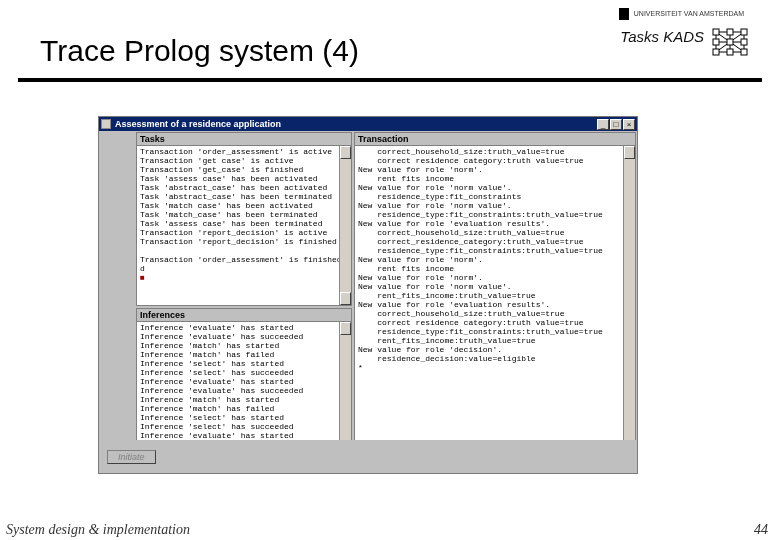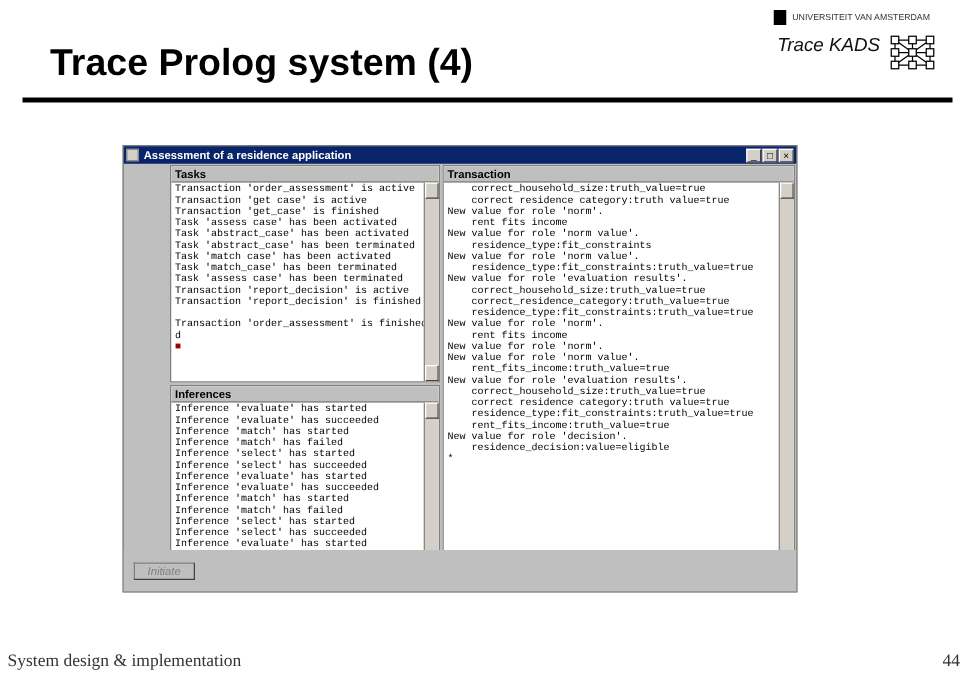--- a/index.html
+++ b/index.html
@@ -3,55 +3,55 @@
 <meta charset="utf-8">
 <style>
   * { box-sizing: border-box; margin: 0; padding: 0; }
   html, body { width: 780px; height: 540px; overflow: hidden; background: #fff; font-family: Arial, sans-serif; }
   .slide { width: 780px; height: 540px; position: relative; background: #fff; }
   .logos { position: absolute; top: 8px; right: 30px; width: 170px; height: 60px; }
   .logo-uni { font-size: 7px; color: #333; text-align: right; padding-right: 6px; }
   .logo-uni-box { display: inline-block; width: 10px; height: 12px; background: #000; vertical-align: middle; margin-right: 3px; }
   .logo-ck { font-style: italic; font-size: 15px; color: #111; margin-top: 8px; text-align: right; }
   .logo-ck-grid { float: right; margin-left: 6px; }
-  .title { position: absolute; top: 34px; left: 40px; font-size: 30px; font-weight: bold; color: #000; }
+  .title { position: absolute; top: 34px; left: 40px; font-size: 30px; font-weight: normal; color: #000; }
   .hr { position: absolute; top: 78px; left: 18px; width: 744px; height: 4px; background: #000; }
   .window { position: absolute; top: 116px; left: 98px; width: 540px; height: 358px; border: 1px solid #7a7a7a; background: #bfbfbf; font-family: "MS Sans Serif", Tahoma, sans-serif; font-size: 8px; }
   .titlebar { height: 14px; background: linear-gradient(to right,#0a246a,#0a246a); color: #fff; display: flex; align-items: center; padding: 0 2px; }
   .titlebar .tb-icon { width: 10px; height: 10px; background: #d4d0c8; margin-right: 4px; border:1px solid #888; }
   .titlebar .tb-text { flex: 1; font-size: 9px; font-weight: bold; white-space: nowrap; overflow: hidden; }
   .tb-btns { display: flex; }
   .tb-btn { width: 12px; height: 11px; background: #d4d0c8; border: 1px solid #fff; border-right-color:#404040; border-bottom-color:#404040; margin-left: 1px; font-size:8px; line-height:9px; text-align:center; color:#000; }
   .panes { position: absolute; top: 14px; left: 0; right: 0; bottom: 18px; display: grid; grid-template-columns: 218px 1fr; grid-template-rows: 176px 1fr; padding-left: 36px; }
   .pane { border: 1px solid #808080; margin: 1px; background: #fff; display: flex; flex-direction: column; overflow: hidden; }
   .pane-header { background: #bfbfbf; font-weight: bold; font-size: 9px; padding: 1px 3px; border-bottom: 1px solid #808080; }
   .pane-body { flex: 1; overflow: hidden; position: relative; }
   .pane-content { padding: 1px 3px; font-family: "Courier New", monospace; font-size: 8px; line-height: 9px; color: #000; white-space: pre; }
   .scrollbar-v { position: absolute; right: 0; top: 0; bottom: 0; width: 12px; background: #d4d0c8; border-left:1px solid #888; }
   .scrollbar-v::before, .scrollbar-v::after { content:""; position:absolute; left:0; right:0; height:11px; background:#d4d0c8; border:1px solid #fff; border-right-color:#404040; border-bottom-color:#404040; }
   .scrollbar-v::before { top:0; } .scrollbar-v::after { bottom:0; }
   .scrollbar-h { position:absolute; left:0; right:12px; bottom:0; height:12px; background:#d4d0c8; border-top:1px solid #888; }
   .blackboard { grid-row: 1 / span 2; grid-column: 2; }
   .btm-bar { position:absolute; bottom:0; left:0; right:0; height:33px; background:#bfbfbf; display:flex; align-items:center; padding-left:8px; }
   .btm-btn { border:1px solid #404040; border-top-color:#808080; border-left-color:#808080; background:#bfbfbf; color:#808080; font-size:9px; padding:1px 10px; font-style:italic; }
   .red-sq { color:#a00000; }
-  .footer { position: absolute; bottom: 2px; left: 6px; right: 12px; display: flex; justify-content: space-between; font-family: "Times New Roman", serif; font-size: 14px; color: #333; }
+  .footer { position: absolute; bottom: 2px; left: 6px; right: 12px; display: flex; justify-content: space-between; font-family: "Times New Roman", serif; font-size: 14px; color: #333; font-style: italic; }
 </style>
 </head>
 <body>
 
 <div class="slide">
 
   <div class="logos">
     <div class="logo-uni">
       <span class="logo-uni-box"></span>
       <span>UNIVERSITEIT VAN AMSTERDAM</span>
     </div>
     <div class="logo-ck">
-      <span>Trace KADS</span>
+      <span>Tasks KADS</span>
       <svg class="logo-ck-grid" width="40" height="28" viewBox="0 0 40 28">
         <g stroke="#000" stroke-width="1" fill="#fff">
           <line x1="6" y1="4" x2="34" y2="4"></line>
             <line x1="6" y1="14" x2="34" y2="14"></line>
             <line x1="6" y1="24" x2="34" y2="24"></line>
           <line x1="6" y1="4" x2="6" y2="24"></line>
             <line x1="20" y1="4" x2="20" y2="24"></line>
             <line x1="34" y1="4" x2="34" y2="24"></line>
           <line x1="6" y1="4" x2="34" y2="24"></line>
             <line x1="34" y1="4" x2="6" y2="24"></line>

